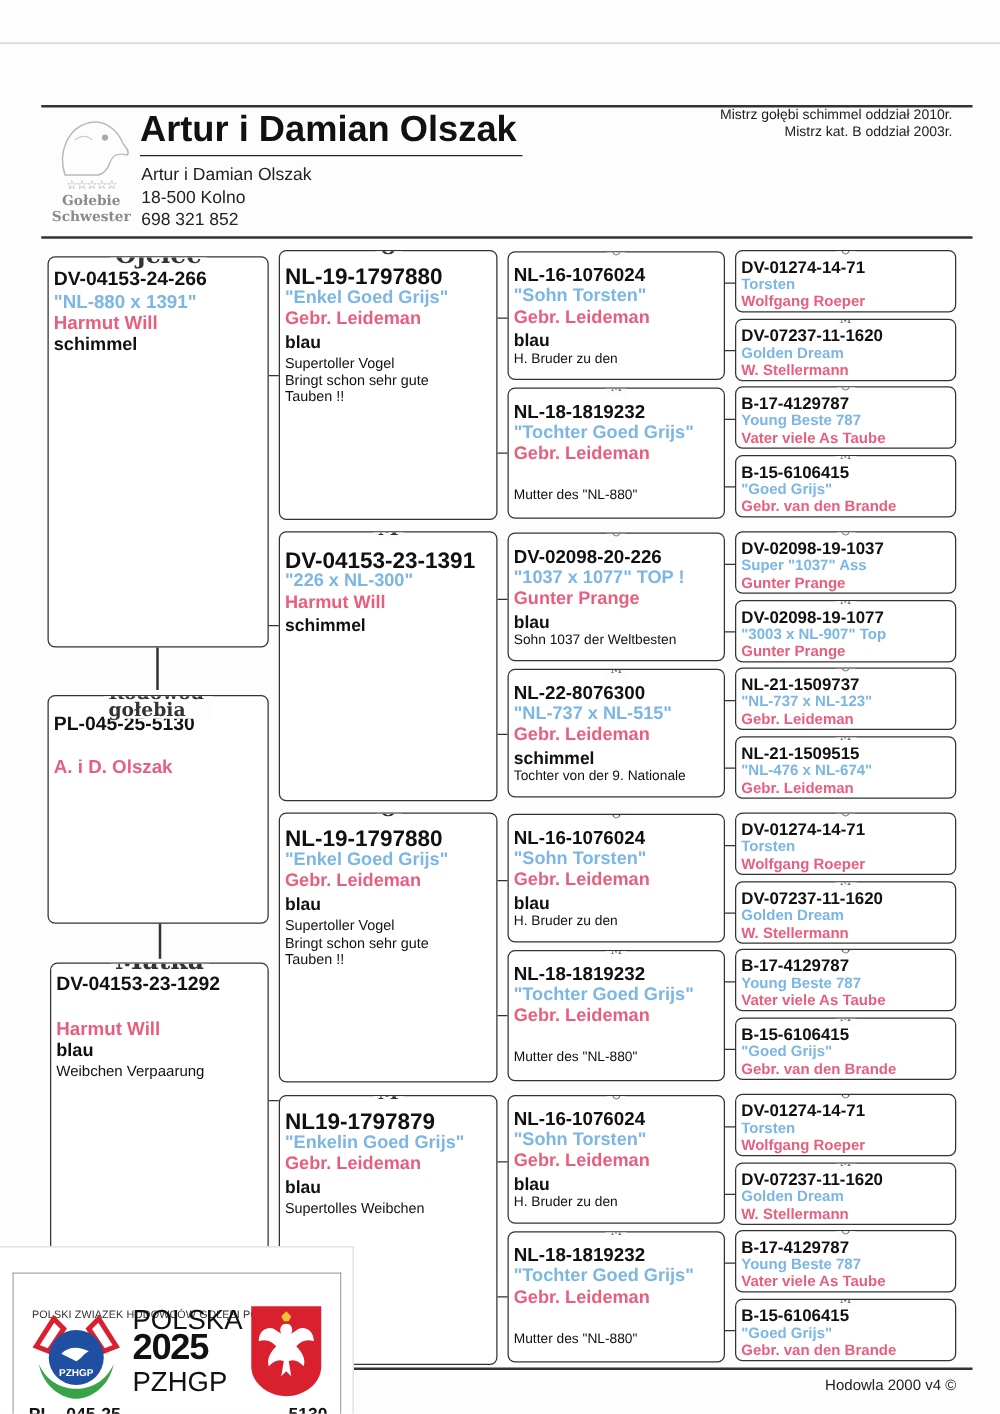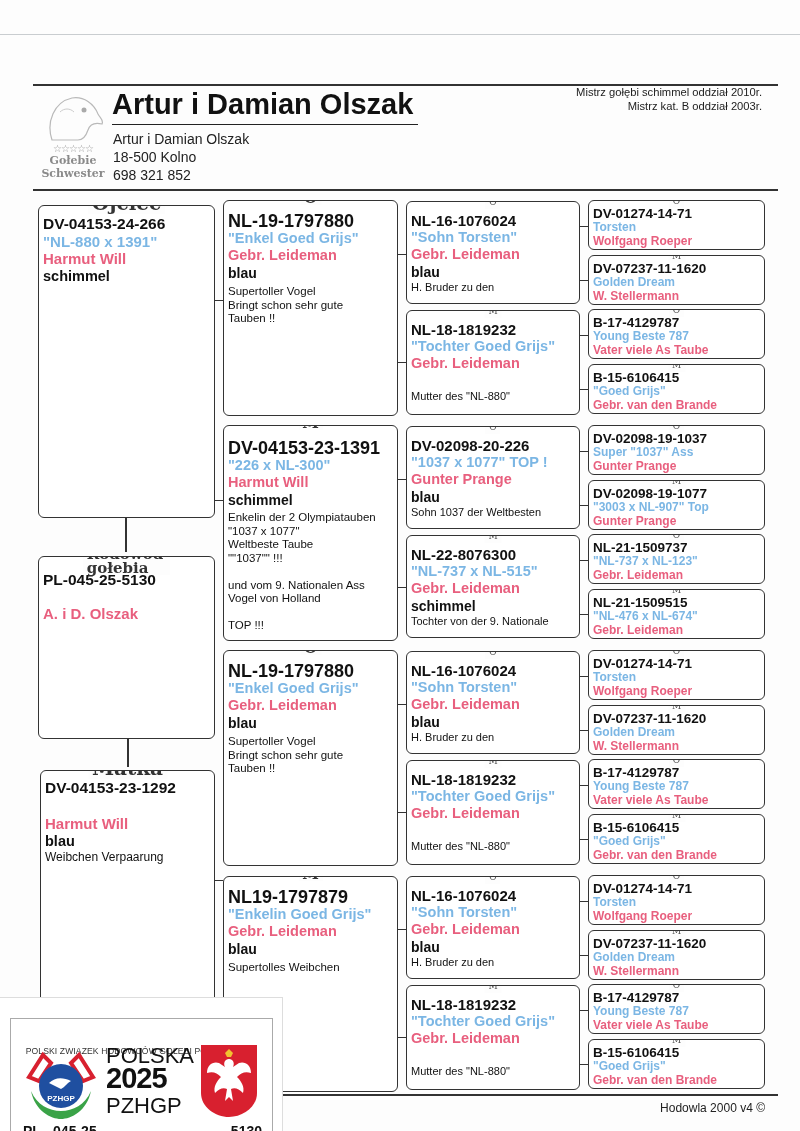--- a/index.html
+++ b/index.html
@@ -133,29 +133,20 @@
   <div class="note" style="margin-top:3px;">Supertoller Vogel
 Bringt schon sehr gute
 Tauben !!</div>
 </div>
 <div class="box g2" style="left:223px; top:425px; width:175px; height:216px; padding-top:13px;">
   <span class="tag medium">M</span>
   <div class="ring">DV-04153-23-1391</div>
   <div class="nick">"226 x NL-300"</div>
   <div class="breeder">Harmut Will</div>
   <div class="color">schimmel</div>
-  <div class="note" style="margin-top:2px;">Enkelin der 2 Olympiatauben
-"1037 x 1077"
-Weltbeste Taube
-""1037"" !!!
-
-und vom 9. Nationalen Ass
-Vogel von Holland
-
-TOP !!!</div>
 </div>
 <div class="box g2" style="left:223px; top:650px; width:175px; height:216px; padding-top:11px;">
   <span class="tag medium">O</span>
   <div class="ring">NL-19-1797880</div>
   <div class="nick">"Enkel Goed Grijs"</div>
   <div class="breeder">Gebr. Leideman</div>
   <div class="color">blau</div>
   <div class="note" style="margin-top:3px;">Supertoller Vogel
 Bringt schon sehr gute
 Tauben !!</div>

